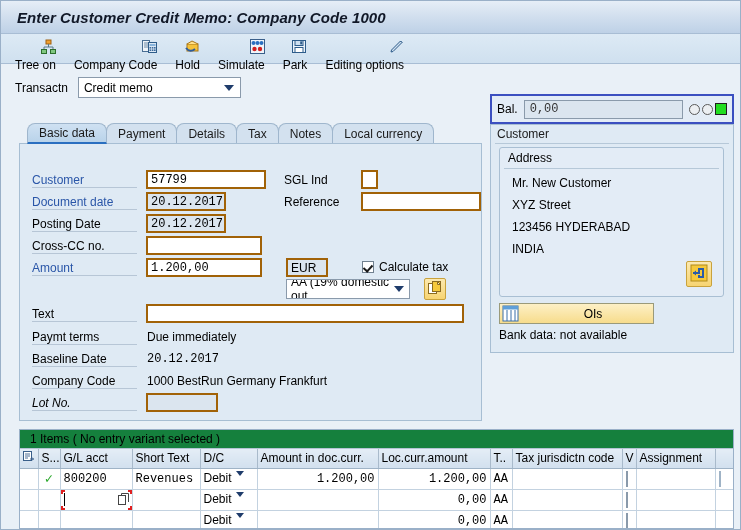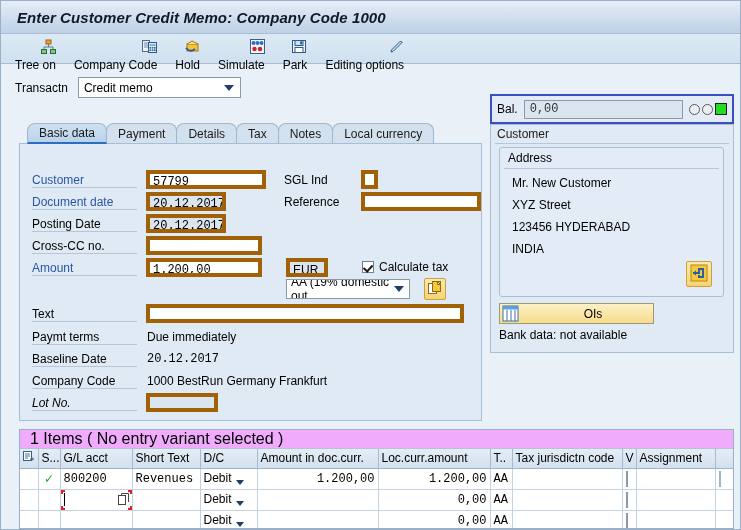--- a/index.html
+++ b/index.html
@@ -122,21 +122,21 @@
     white-space: nowrap;
   }
   .fld-lbl.link { color: #2a56a8; }
   .fld-lbl.underline {
     border-bottom: 1px solid #b7c6d6;
   }
   .inp {
     position: absolute;
     height: 19px;
     background: #fff;
-    border: 4px solid #a16207;
+    border: 2px solid #a16207;
     font-size: 12px;
     font-family: "Liberation Mono", monospace;
     line-height: 17px;
     padding: 0 3px;
     white-space: nowrap;
     overflow: hidden;
   }
   .inp.ro { background: #dbe5ef; }
   .inp.plain { font-family: "Liberation Sans", sans-serif; }
   .statictxt {
@@ -283,25 +283,25 @@
   
   .tblwrap {
     position: absolute; left: 18px; top: 428px;
     width: 715px; height: 100px;
     border: 1px solid #9ab0c8;
     background: #e9f0f7;
     overflow: hidden;
   }
   .tblcap {
     height: 19px;
-    background: #f0abfc;
+    background: #15803d;
     border-bottom: 1px solid #b3c4d4;
     display: flex; align-items: center;
     padding-left: 10px;
-    font-size: 16px;
+    font-size: 12px;
   }
   table.grid {
     border-collapse: collapse;
     table-layout: fixed;
     width: 715px;
     font-size: 12px;
   }
   table.grid th {
     background: linear-gradient(to bottom, #e4edf6 0%, #d2e0ee 100%);
     border-right: 1px solid #a9bacb;
@@ -340,21 +340,21 @@
   }
   .c-tl { left: 0; top: 0; border-width: 2px 0 0 2px; }
   .c-tr { right: 0; top: 0; border-width: 2px 2px 0 0; }
   .c-bl { left: 0; bottom: 0; border-width: 0 0 2px 2px; }
   .c-br { right: 0; bottom: 0; border-width: 0 2px 2px 0; }
   .caret {
     position: absolute; left: 3px; top: 3px;
     width: 1px; height: 13px; background: #000;
   }
   .ddcell {
-    display: inline-flex; align-items: flex-end; gap: 4px;
+    display: inline-flex; align-items: flex-start; gap: 4px;
     font-family: "Liberation Sans", sans-serif;
   }
   .ddcell .arrow {
     width: 0; height: 0;
     border-left: 4px solid transparent;
     border-right: 4px solid transparent;
     border-top: 5px solid #1f3c6b;
   }
   .vchk {
     width: 11px; height: 11px;

